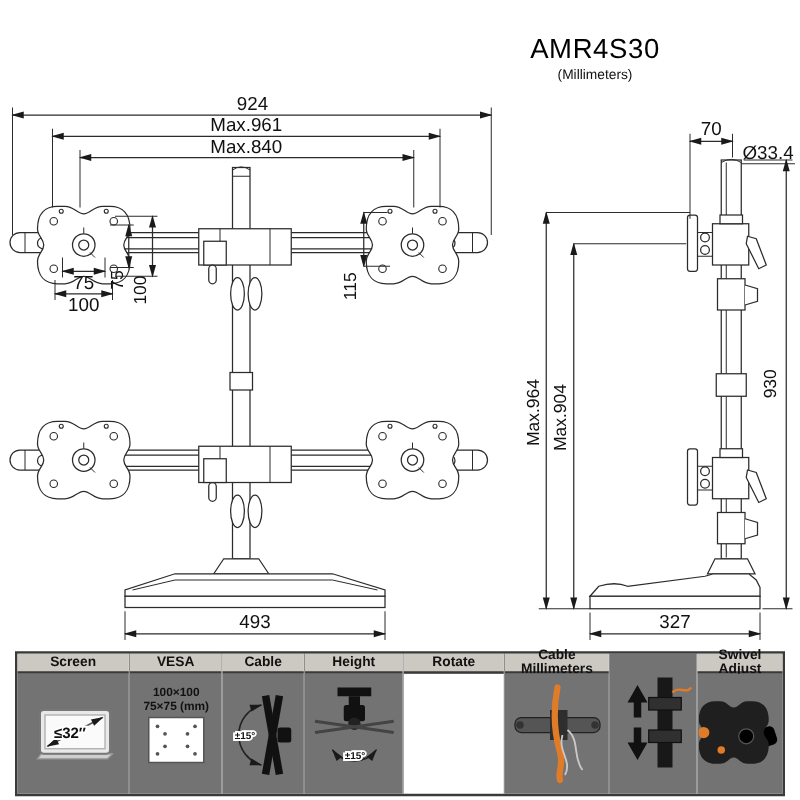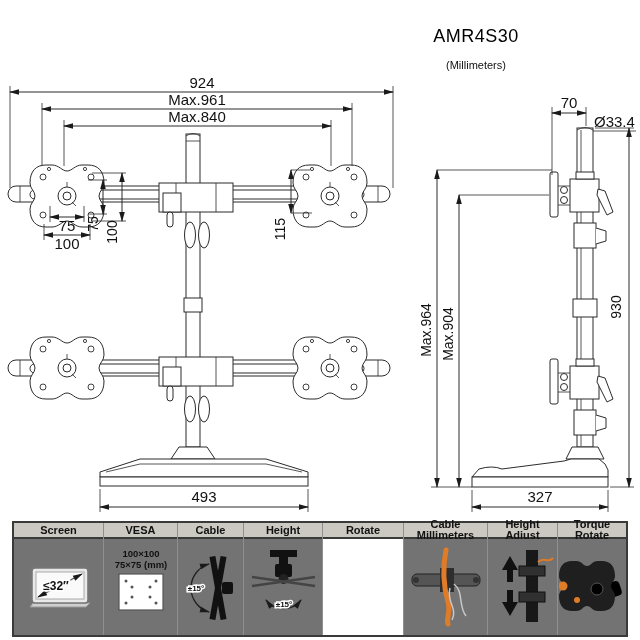--- a/index.html
+++ b/index.html
@@ -1,19 +1,19 @@
 <!DOCTYPE html>
 <html><head>
 <meta charset="utf-8">
 <style>
   html,body{margin:0;padding:0;background:#fff;}
   .canvas{position:relative;width:640px;height:640px;background:#fff;font-family:"Liberation Sans",sans-serif;overflow:hidden;}
   .title-block{position:absolute;left:396px;top:26px;width:160px;text-align:center;}
-  .model{font-size:18px;font-weight:500;color:#000;letter-spacing:.5px;}
-  .units{font-size:11px;color:#111;margin-top:12px;}
+  .model{font-size:22px;font-weight:500;color:#000;letter-spacing:.5px;}
+  .units{font-size:11px;color:#111;margin-top:2px;}
   #diagram{position:absolute;left:0;top:0;}
   
   .ln{stroke:#2b2b2b;stroke-width:1;fill:none;}
   .lnt{stroke:#2b2b2b;stroke-width:.8;fill:none;}
   .wf{fill:#fff;stroke:#2b2b2b;stroke-width:1;}
   .hole{fill:#fff;stroke:#2b2b2b;stroke-width:.9;}
   .dt{font-family:"Liberation Sans",sans-serif;font-size:15px;fill:#111;}
   .dts{font-family:"Liberation Sans",sans-serif;font-size:14px;fill:#111;}
   .halo{paint-order:stroke;stroke:#fff;stroke-width:3px;}
   
@@ -305,35 +305,34 @@
           <circle cx="10" cy="36" r="3" fill="#333"></circle>
             <circle cx="70" cy="36" r="3" fill="#333"></circle>
           <rect x="34" y="24" width="14" height="24" fill="#2e2e2e"></rect>
           <path d="M40,6 C36,26 38,44 42,58 C45,68 40,74 42,80" fill="none" stroke="#e07b28" stroke-width="5" stroke-linecap="round"></path>
           <path d="M48,40 C58,48 52,62 60,72 M44,44 C40,58 52,64 46,76" fill="none" stroke="#c8c8c8" stroke-width="1.5"></path>
         </svg>
       </div>
     </div>
 
     <div class="col">
-      <div class="hdr">Height Adjust</div>
       <div class="bod">
         <svg width="66" height="86" viewBox="0 0 66 86">
           <rect x="36" y="6" width="12" height="72" fill="#181818"></rect>
           <rect x="29" y="22" width="26" height="10" fill="#303030" stroke="#111" stroke-width="1"></rect>
           <rect x="29" y="48" width="26" height="10" fill="#303030" stroke="#111" stroke-width="1"></rect>
           <path d="M48,18 C54,12 58,20 63,14" fill="none" stroke="#e07b28" stroke-width="2"></path>
           <path d="M12,26 L20,12 L28,26 L23,26 L23,38 L17,38 L17,26 Z" fill="#111"></path>
           <path d="M17,46 L23,46 L23,58 L28,58 L20,72 L12,58 L17,58 Z" fill="#111"></path>
         </svg>
       </div>
     </div>
 
     <div class="col">
-      <div class="hdr">Torque Rotate</div>
+      <div class="hdr">Swivel Adjust</div>
       <div class="bod">
         <svg width="66" height="86" viewBox="0 0 66 86">
           <rect x="34" y="40" width="28" height="15" rx="4" fill="#000" transform="rotate(-18 48 47)"></rect>
           <g transform="translate(28,42)">
             <path d="M-28,-10 C-28,-20 -23,-25 -15,-25 L-11,-25 C-5,-25 -4,-20 0,-20 C4,-20 5,-25 11,-25 L15,-25 C23,-25 28,-20 28,-10 C28,-5 24,-4 24,0 C24,4 28,5 28,10 C28,20 23,25 15,25 L11,25 C5,25 4,20 0,20 C-4,20 -5,25 -11,25 L-15,25 C-23,25 -28,20 -28,10 C-28,5 -24,4 -24,0 C-24,-4 -28,-5 -28,-10 Z" fill="#1f1f1f"></path>
             <circle cx="-24" cy="0" r="4.5" fill="#e07b28"></circle>
             <circle cx="-10" cy="14" r="3" fill="#e07b28"></circle>
             <circle cx="10" cy="3" r="6" fill="#000" stroke="#555" stroke-width="1"></circle>
           </g>
         </svg>

